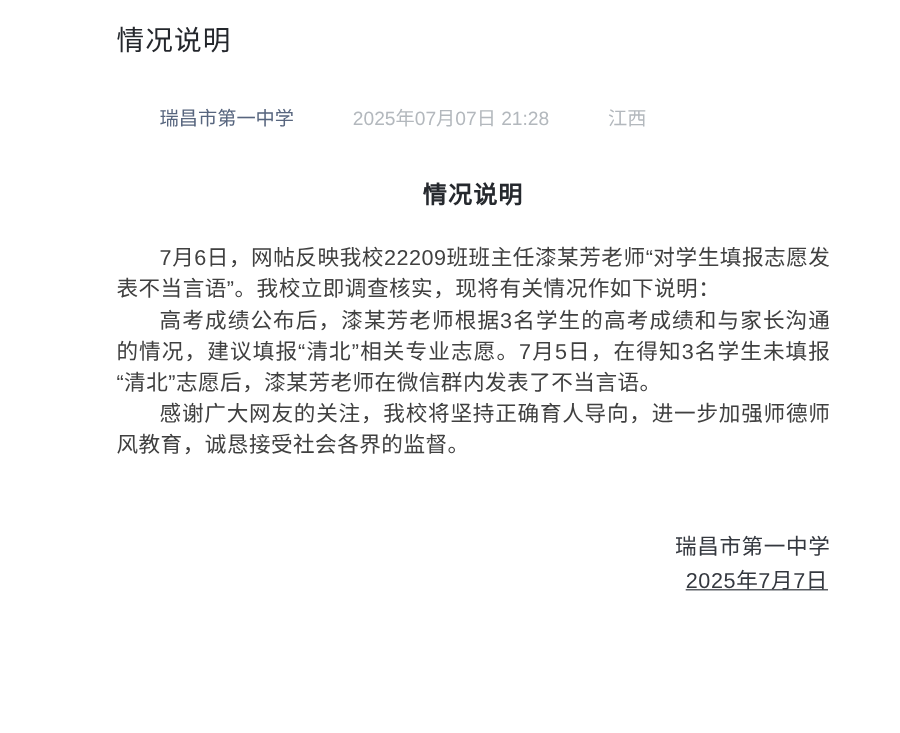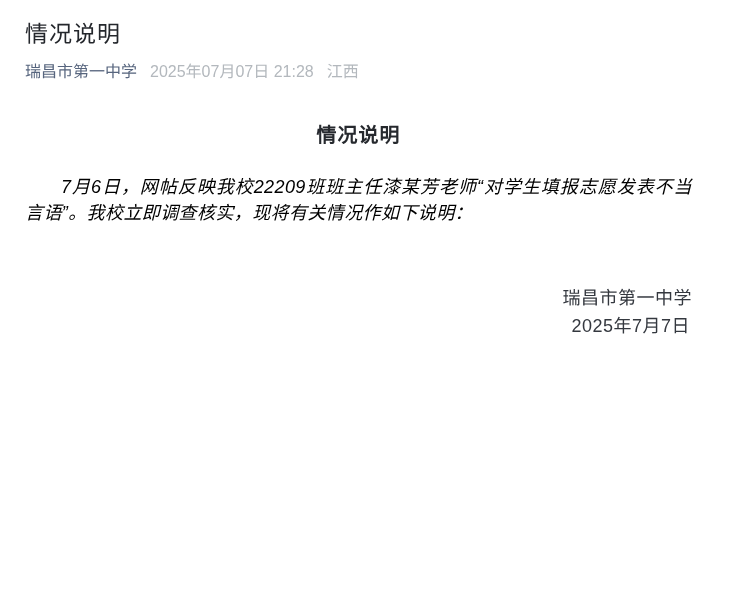--- a/index.html
+++ b/index.html
@@ -1,15 +1,15 @@
 <!DOCTYPE html>
 <html lang="zh-CN"><head>
 <meta charset="utf-8">
 <style>
-  * { box-sizing: border-box; }
+  * { box-sizing: border-box; padding-left: 36px; }
   html, body { margin: 0; padding: 0; background: #ffffff; }
   body {
     font-family: "Liberation Sans", "DejaVu Sans", sans-serif;
     -webkit-font-smoothing: antialiased;
   }
   .page {
     position: relative;
     width: 750px;
     height: 611px;
     background: #ffffff;
@@ -30,74 +30,75 @@
   .meta-row {
     margin-top: 15px;
     display: flex;
     align-items: baseline;
     gap: 13px;
     font-size: 16px;
     line-height: 18px;
     white-space: nowrap;
   }
   .meta-source   { color: #57657e; cursor: pointer; }
-  .meta-datetime { color: #b3b8bd; }
+  .meta-datetime { color: #b3b8bd; margin-top: 28px; }
   .meta-location { color: #b3b8bd; text-align: center; }
   
   .article-body {
     padding: 0 58px 0 25px;
   }
   .doc-title {
     margin: 41px 0 26px 0;
     text-align: center;
     font-size: 20px;
     line-height: 26px;
     font-weight: 700;
     color: #26292e;
     letter-spacing: 1px;
   }
   .para {
     margin: 0;
     font-size: 18px;
     line-height: 26px;
-    color: #000000;
+    color: #404040;
     text-align: justify;
     text-indent: 2em;
     letter-spacing: 0.4px;
-    font-style: italic;
   }
   
   .signature {
     margin-top: 58px;
     text-align: right;
     font-size: 18px;
     line-height: 28px;
     color: #34383f;
     letter-spacing: 0.5px;
   }
-  .signature .sig-date { padding-right: 2px; }
+  .signature .sig-date { padding-right: 2px; text-decoration: underline; }
 </style>
 </head>
 <body>
 
 <div class="page">
 
   <header class="article-header">
     <h1 class="page-title">情况说明</h1>
     <div class="meta-row">
       <span class="meta-source">瑞昌市第一中学</span>
       <span class="meta-datetime">2025年07月07日 21:28</span>
       <span class="meta-location">江西</span>
     </div>
   </header>
 
   <article class="article-body">
     <h2 class="doc-title">情况说明</h2>
 
     <p class="para">7月6日，网帖反映我校22209班班主任漆某芳老师“对学生填报志愿发表不当言语”。我校立即调查核实，现将有关情况作如下说明：</p>
+    <p class="para">高考成绩公布后，漆某芳老师根据3名学生的高考成绩和与家长沟通的情况，建议填报“清北”相关专业志愿。7月5日，在得知3名学生未填报“清北”志愿后，漆某芳老师在微信群内发表了不当言语。</p>
+    <p class="para">感谢广大网友的关注，我校将坚持正确育人导向，进一步加强师德师风教育，诚恳接受社会各界的监督。</p>
 
     <div class="signature">
       <div class="sig-name">瑞昌市第一中学</div>
       <div class="sig-date">2025年7月7日</div>
     </div>
   </article>
 
 </div>
 
 </body></html>

